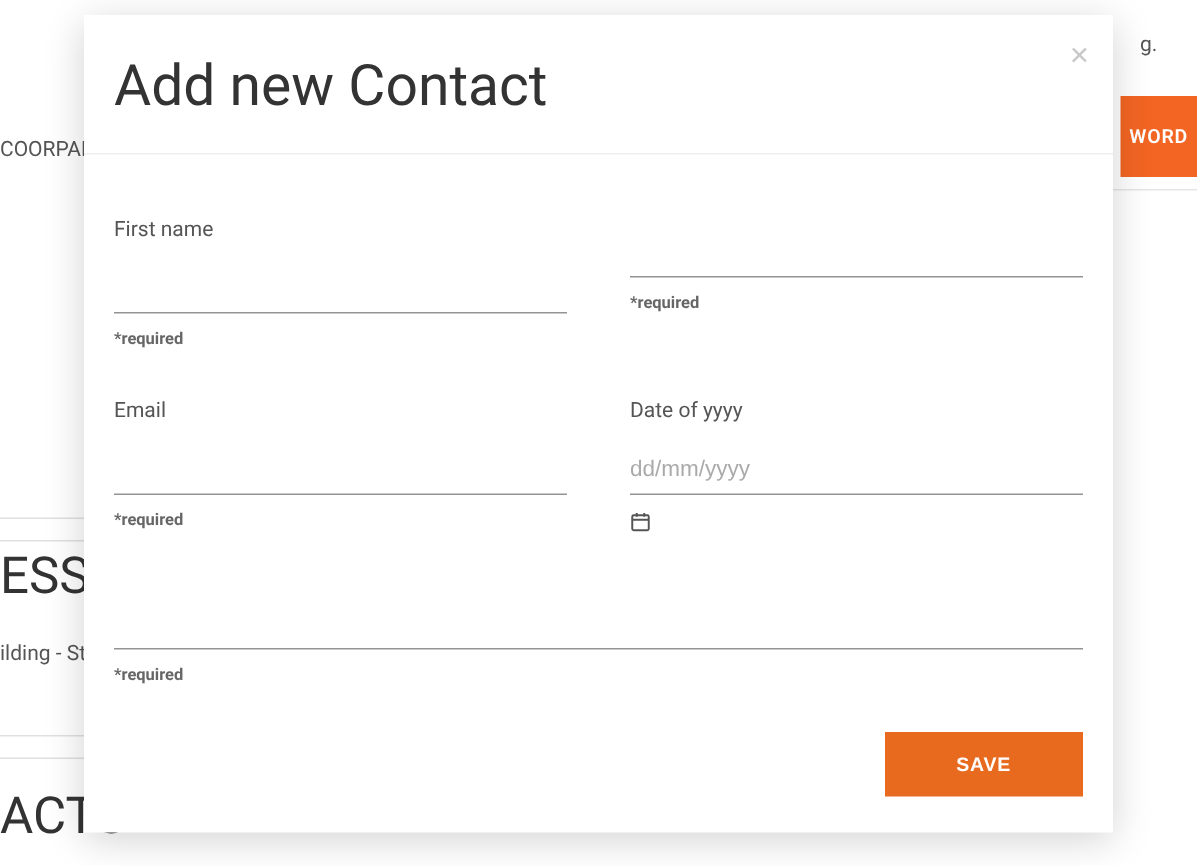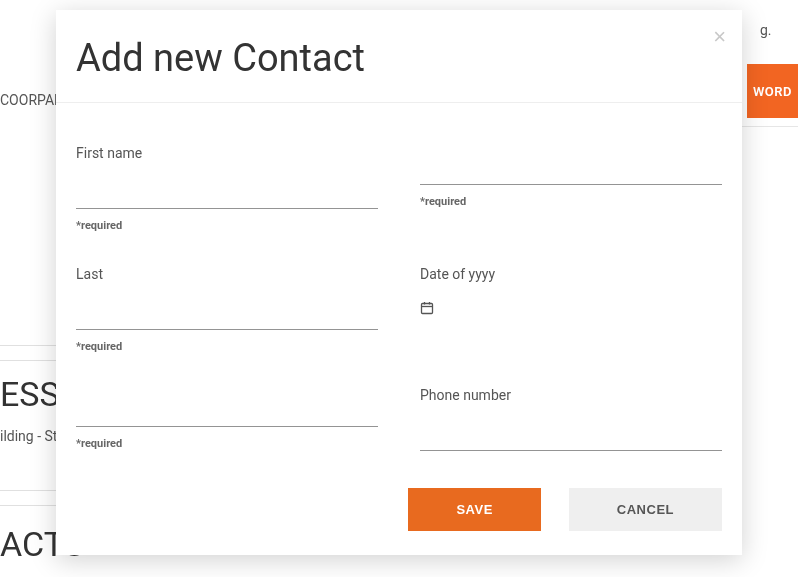--- a/index.html
+++ b/index.html
@@ -42,21 +42,21 @@
     }
     .bg-hr {
       position: absolute;
       left: 0; width: 56px;
       border-top: 1px solid #e0e0e0;
     }
     .bg-hr.a { top: 345px; }
     .bg-hr.b { top: 360px; }
     .bg-ess {
       position: absolute;
-      top: 374px; left: 0;
+      top: 364px; left: 0;
       font-size: 34px;
       font-weight: 400;
       color: #333;
     }
     .bg-ilding {
       position: absolute;
       top: 428px; left: 0;
       font-size: 14px;
       color: #555;
     }
@@ -202,47 +202,43 @@
         <span class="hint">*required</span>
       </div>
       <div class="field">
         <input class="field-input" type="text" value="" style="">
         <span class="hint">*required</span>
       </div>
     </div>
 
     <div class="row">
       <div class="field">
-        <label class="field-label">Last</label>
+        <label class="field-label">Email</label>
         <input class="field-input" type="text" value="" style="">
         <span class="hint">*required</span>
       </div>
       <div class="field">
         <label class="field-label">Date of yyyy</label>
+        <input class="field-input" type="text" placeholder="dd/mm/yyyy" style="">
         <span class="cal-icon">
           <svg width="14" height="14" viewBox="0 0 14 14" fill="none" stroke="currentColor" stroke-width="1.3">
             <rect x="1.5" y="2.5" width="11" height="10" rx="1"></rect>
             <line x1="1.5" y1="5.5" x2="12.5" y2="5.5"></line>
             <line x1="4.5" y1="1" x2="4.5" y2="3.5"></line>
             <line x1="9.5" y1="1" x2="9.5" y2="3.5"></line>
           </svg>
         </span>
       </div>
     </div>
 
     <div class="row">
       <div class="field">
         <input class="field-input" type="text" value="" style="">
         <span class="hint">*required</span>
       </div>
-      <div class="field">
-        <label class="field-label">Phone number</label>
-        <input class="field-input" type="text" value="" style="">
-      </div>
     </div>
 
   </div>
 
   <div class="modal-footer">
     <button class="btn btn-primary">SAVE</button>
-    <button class="btn btn-secondary">CANCEL</button>
   </div>
 </div>
 
 </body></html>

